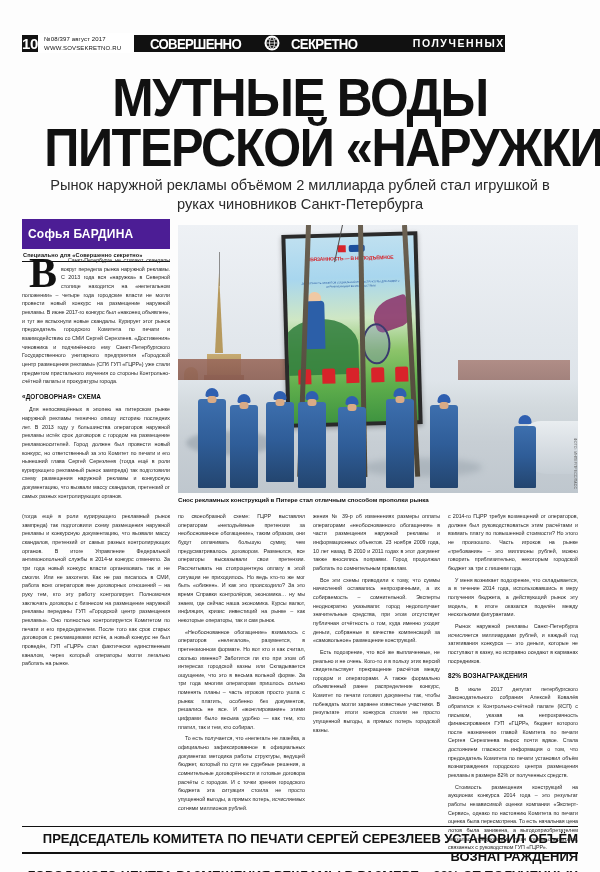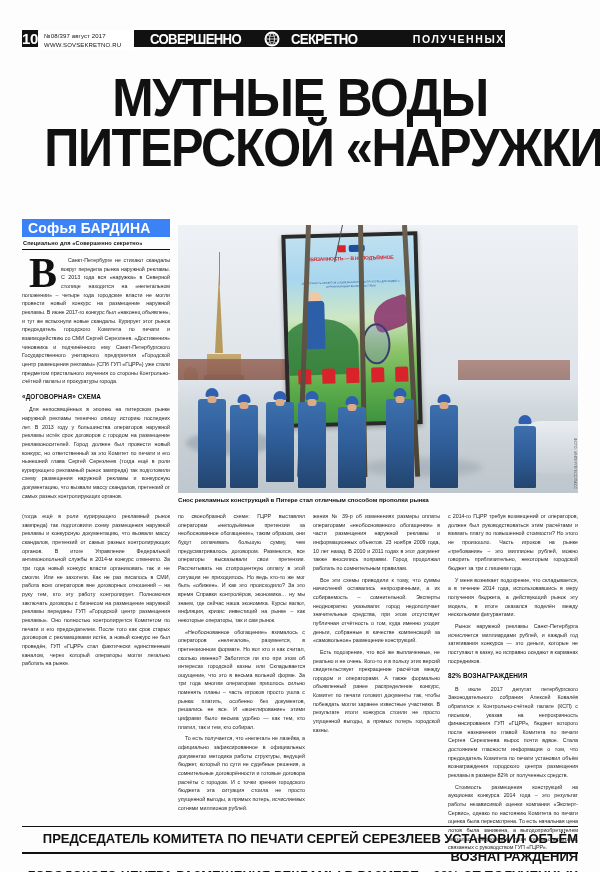--- a/index.html
+++ b/index.html
@@ -23,21 +23,21 @@
   }
 
   
   .topbar {
     position: absolute;
     left: 22px;
     top: 30px;
     width: 476px;
     height: 26px;
     display: flex;
-    align-items: flex-start;
+    align-items: center;
   }
   .page-number {
     background: #111;
     color: #fff;
     width: 30px;
     display: flex;
     align-items: center;
     justify-content: center;
     font-size: 15px;
     font-weight: bold;
@@ -135,25 +135,25 @@
   }
 
   
   .byline {
     position: absolute;
     left: 22px;
     top: 219px;
     width: 148px;
   }
   .byline-name {
-    background: #3b82f6;
+    background: #4c1d95;
     color: #fff;
-    font-size: 14px;
-    font-weight: bold;
-    padding: 1px 6px;
+    font-size: 12px;
+    font-weight: bold;
+    padding: 8px 6px;
     letter-spacing: 0.2px;
   }
   .byline-sub {
     border-bottom: 1px solid #111;
     font-size: 5.6px;
     font-weight: bold;
     color: #111;
     padding: 3px 0 3px 1px;
     letter-spacing: 0.1px;
   }
@@ -556,20 +556,21 @@
 
   <div class="torn-edge">
     
   </div>
 
   <div class="headline">
     <div class="headline-line l1">МУТНЫЕ ВОДЫ</div>
     <div class="headline-line l2">ПИТЕРСКОЙ «НАРУЖКИ»</div>
   </div>
 
+  <div class="subheadline">Рынок наружной рекламы объёмом 2 миллиарда рублей стал игрушкой в руках чиновников Санкт-Петербурга</div>
 
   <div class="byline">
     <div class="byline-name">Софья БАРДИНА</div>
     <div class="byline-sub">Специально для «Совершенно секретно»</div>
   </div>
 
   <div class="photo-wrap">
     <div class="photo">
       <div class="sky-haze"></div>
 

